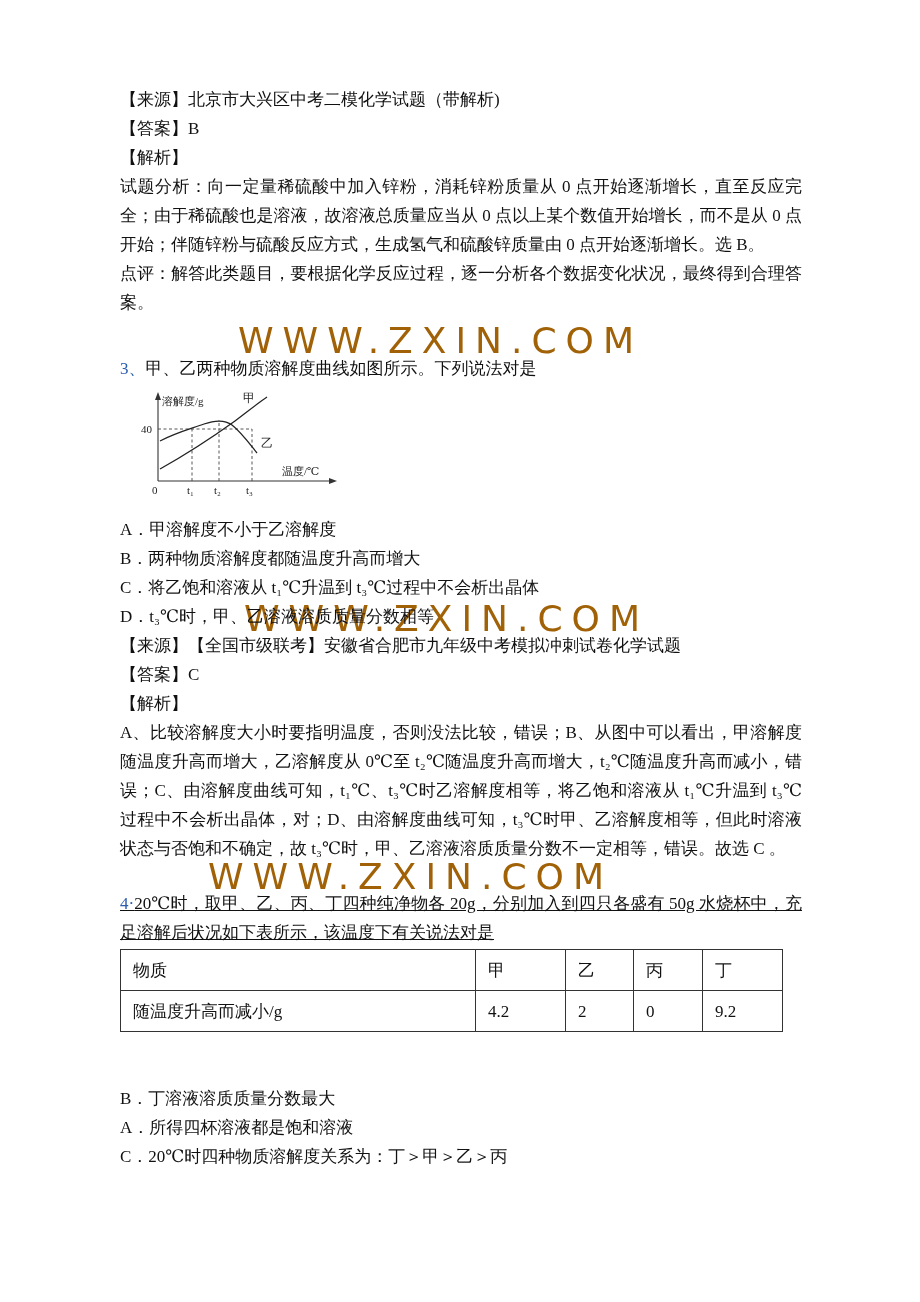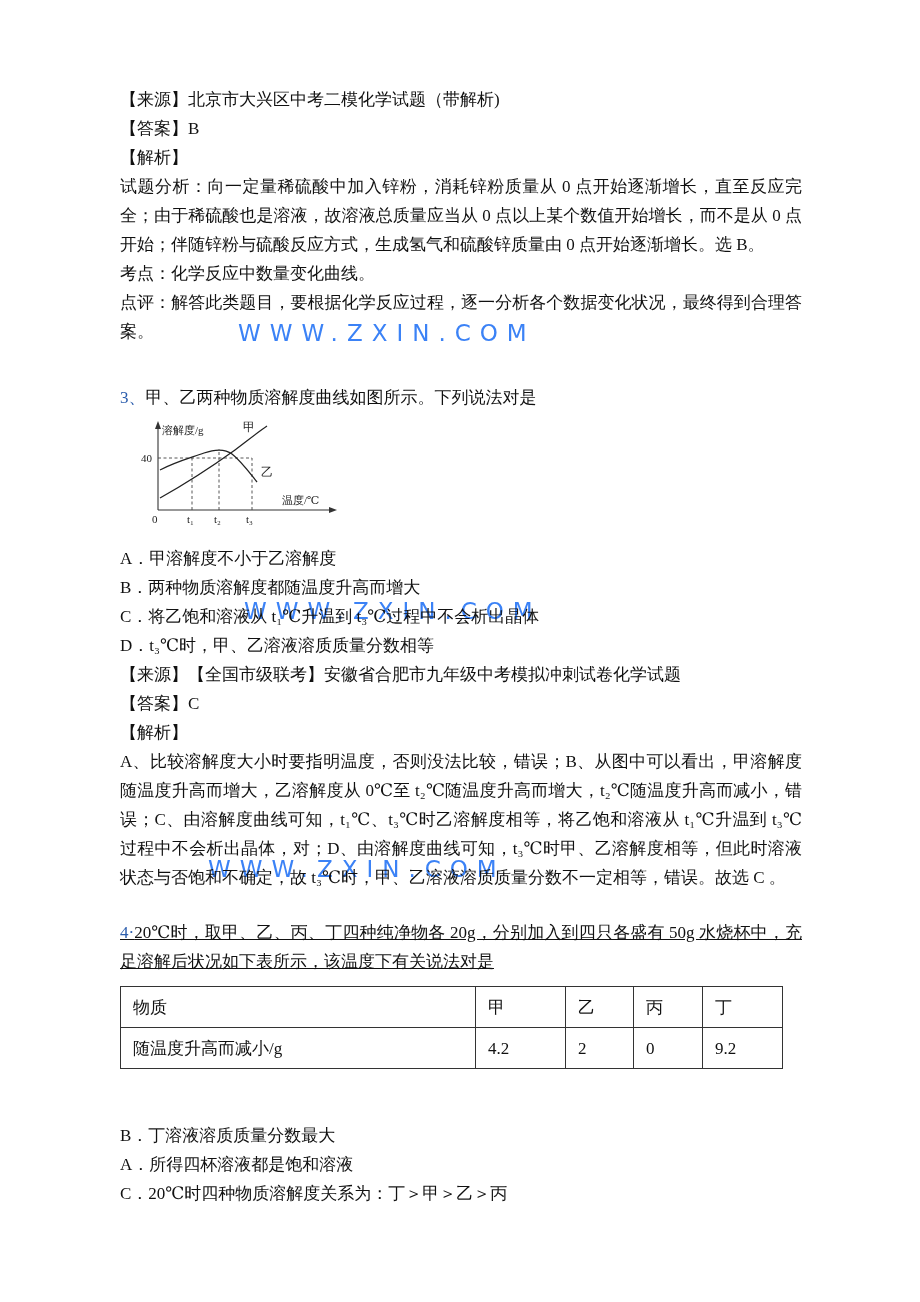--- a/index.html
+++ b/index.html
@@ -11,23 +11,23 @@
   }
   .page {
     position:relative;
     width:920px; height:1302px;
     background:#ffffff;
     overflow:hidden;
   }
   .wm {
     position:absolute;
     z-index:0;
-    color:#3b82f6;
+    color:#a16207;
     font-family:"DejaVu Sans","Liberation Sans",sans-serif;
-    font-size:23px;
+    font-size:36px;
     letter-spacing:9px;
     white-space:nowrap;
     user-select:none;
   }
   .wm1 { top:320px; left:238px; }
   .wm2 { top:598px; left:244px; }
   .wm3 { top:856px; left:208px; }
   .content {
     position:relative;
     z-index:1;
@@ -36,21 +36,21 @@
     line-height:29px;
   }
   p.line  { text-align:left; }
   p.para  { text-align:justify; }
   .qnum   { color:#2b5dad; }
   .gap-q3 { margin-top:37px; }
   .gap-q4 { margin-top:26px;text-decoration:underline; }
   .figure { margin:6px 0 8px 20px; }
   .figure svg { display:block; }
   table.qtable {
-    margin-top:10px;
+    margin-top:2px;
     border-collapse:collapse;
     table-layout:fixed;
     width:662px;
     font-size:17px;
   }
   table.qtable td {
     border:1px solid #333333;
     height:41px;
     padding:4px 12px;
     vertical-align:middle;
@@ -73,21 +73,20 @@
   <div class="wm wm1">WWW.ZXIN.COM</div>
   <div class="wm wm2">WWW.ZXIN.COM</div>
   <div class="wm wm3">WWW.ZXIN.COM</div>
 
   <div class="content">
 
     <p class="line">【来源】北京市大兴区中考二模化学试题（带解析)</p>
     <p class="line">【答案】B</p>
     <p class="line">【解析】</p>
     <p class="para">试题分析：向一定量稀硫酸中加入锌粉，消耗锌粉质量从 0 点开始逐渐增长，直至反应完全；由于稀硫酸也是溶液，故溶液总质量应当从 0 点以上某个数值开始增长，而不是从 0 点开始；伴随锌粉与硫酸反应方式，生成氢气和硫酸锌质量由 0 点开始逐渐增长。选 B。</p>
-    <p class="line">考点：化学反应中数量变化曲线。</p>
     <p class="para">点评：解答此类题目，要根据化学反应过程，逐一分析各个数据变化状况，最终得到合理答案。</p>
 
     <p class="para gap-q3"><span class="qnum">3、</span><span>甲、乙两种物质溶解度曲线如图所示。下列说法对是</span></p>
 
     <div class="figure">
       <svg width="205" height="118" viewBox="0 0 205 118">
         <g stroke="#333333" stroke-width="1.1" fill="none">
           <line x1="18" y1="92" x2="18" y2="8"></line>
           <line x1="18" y1="92" x2="192" y2="92"></line>
         </g>

